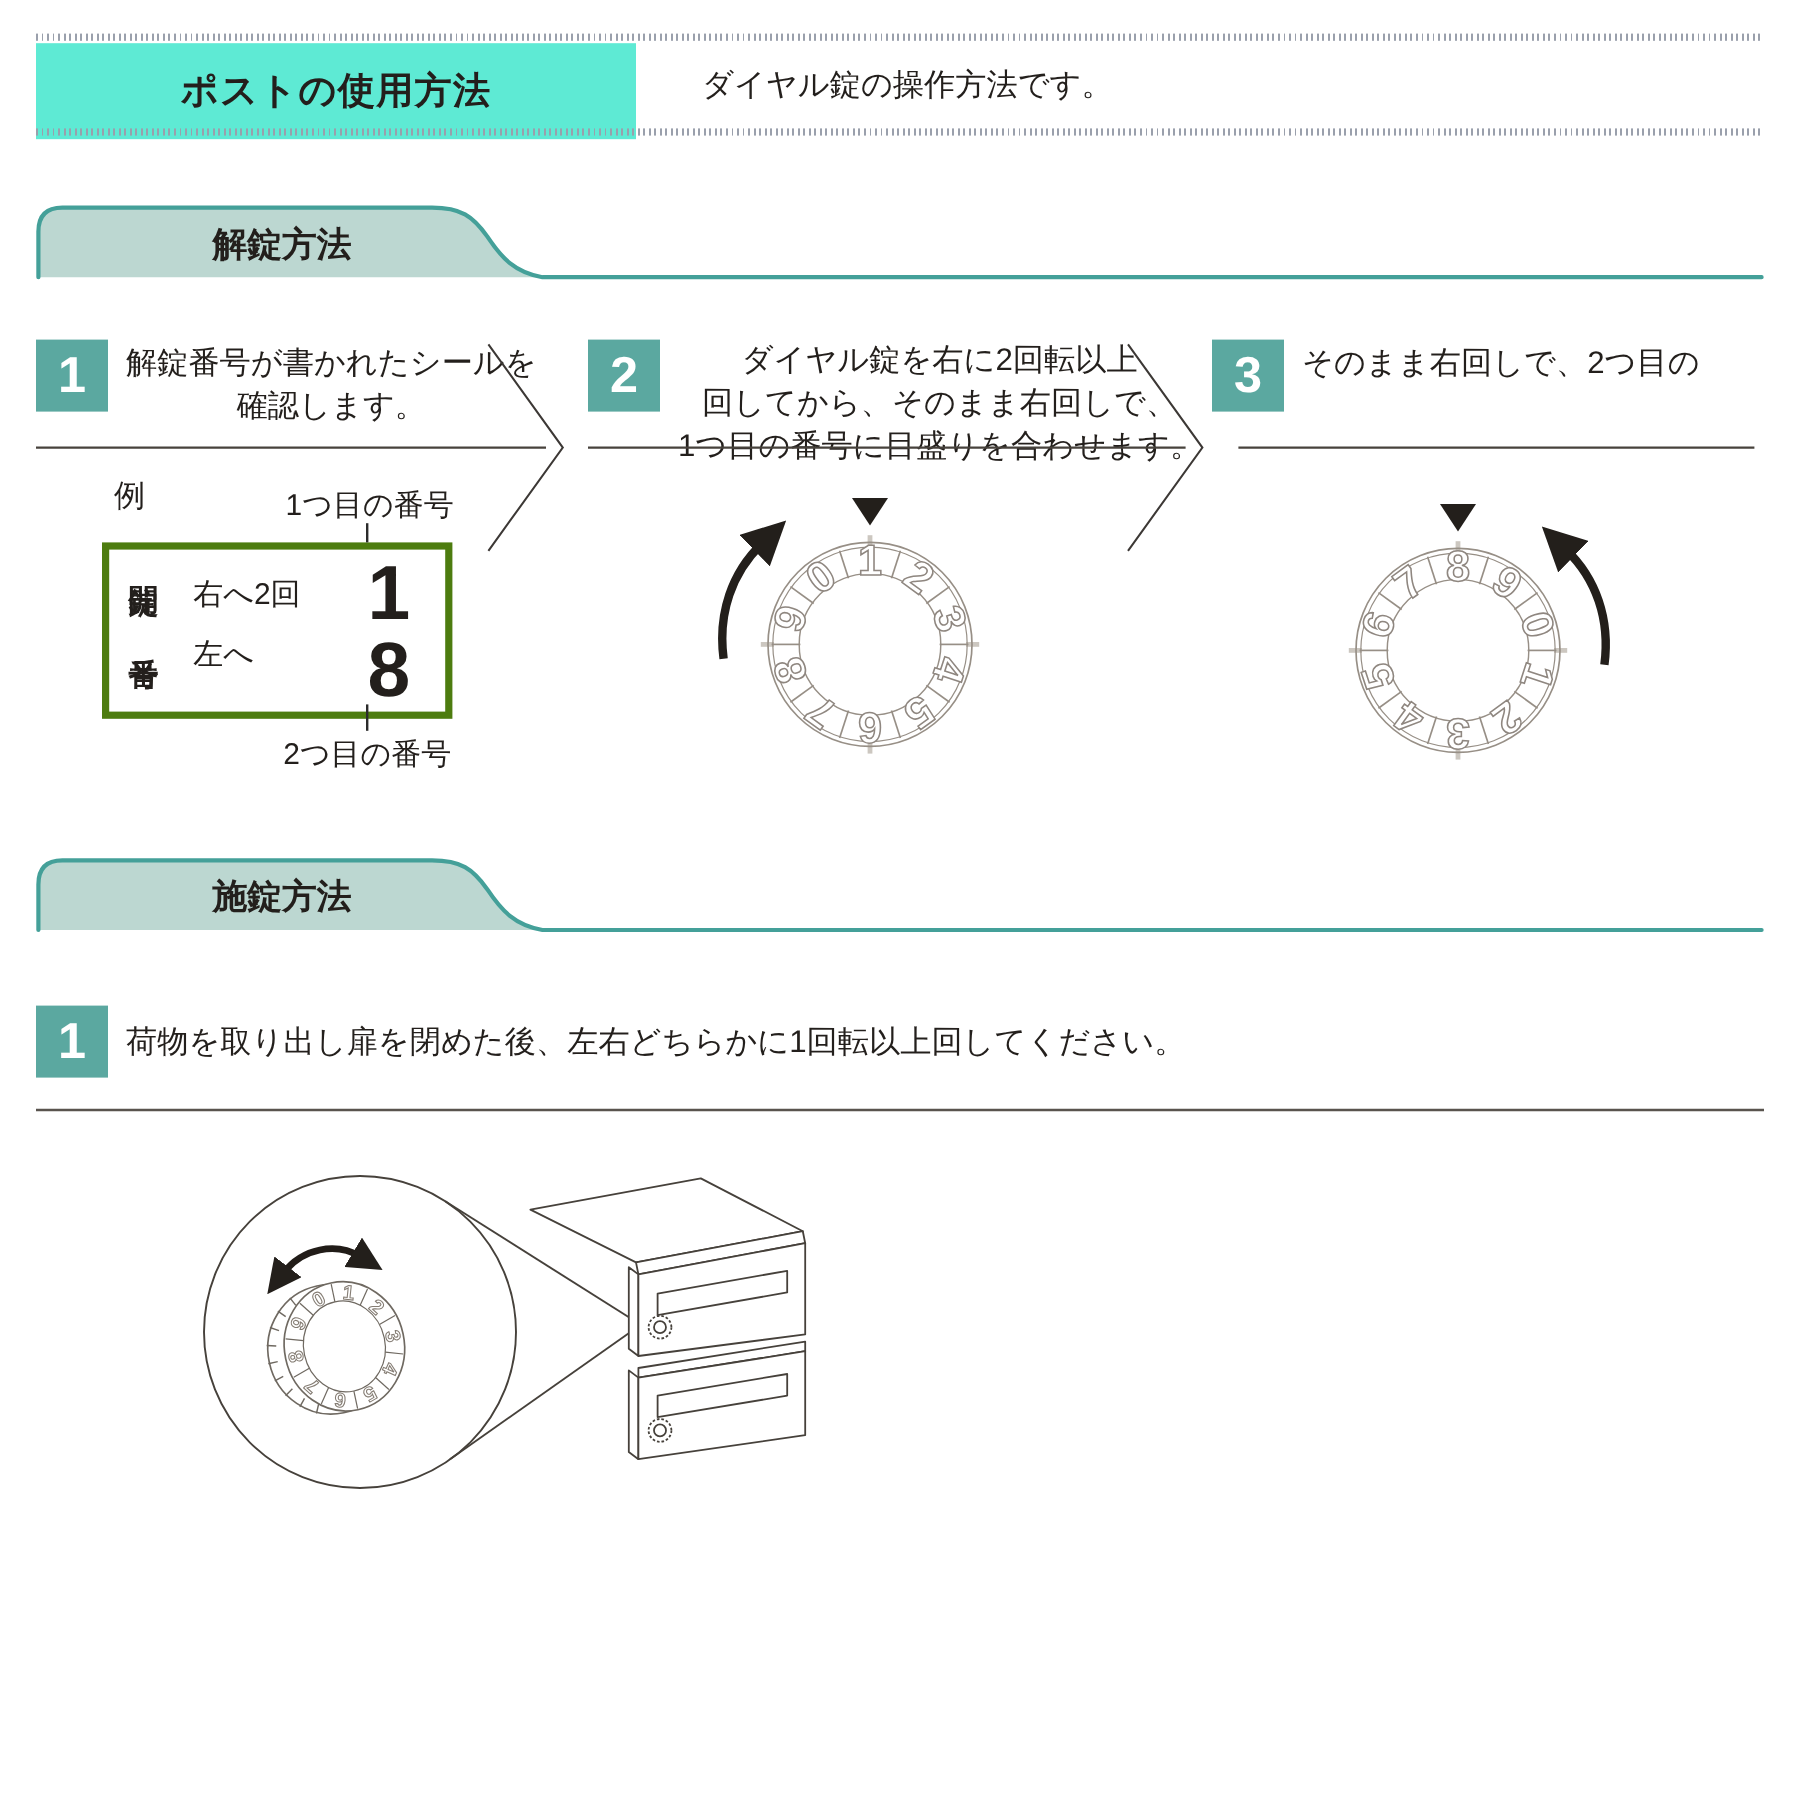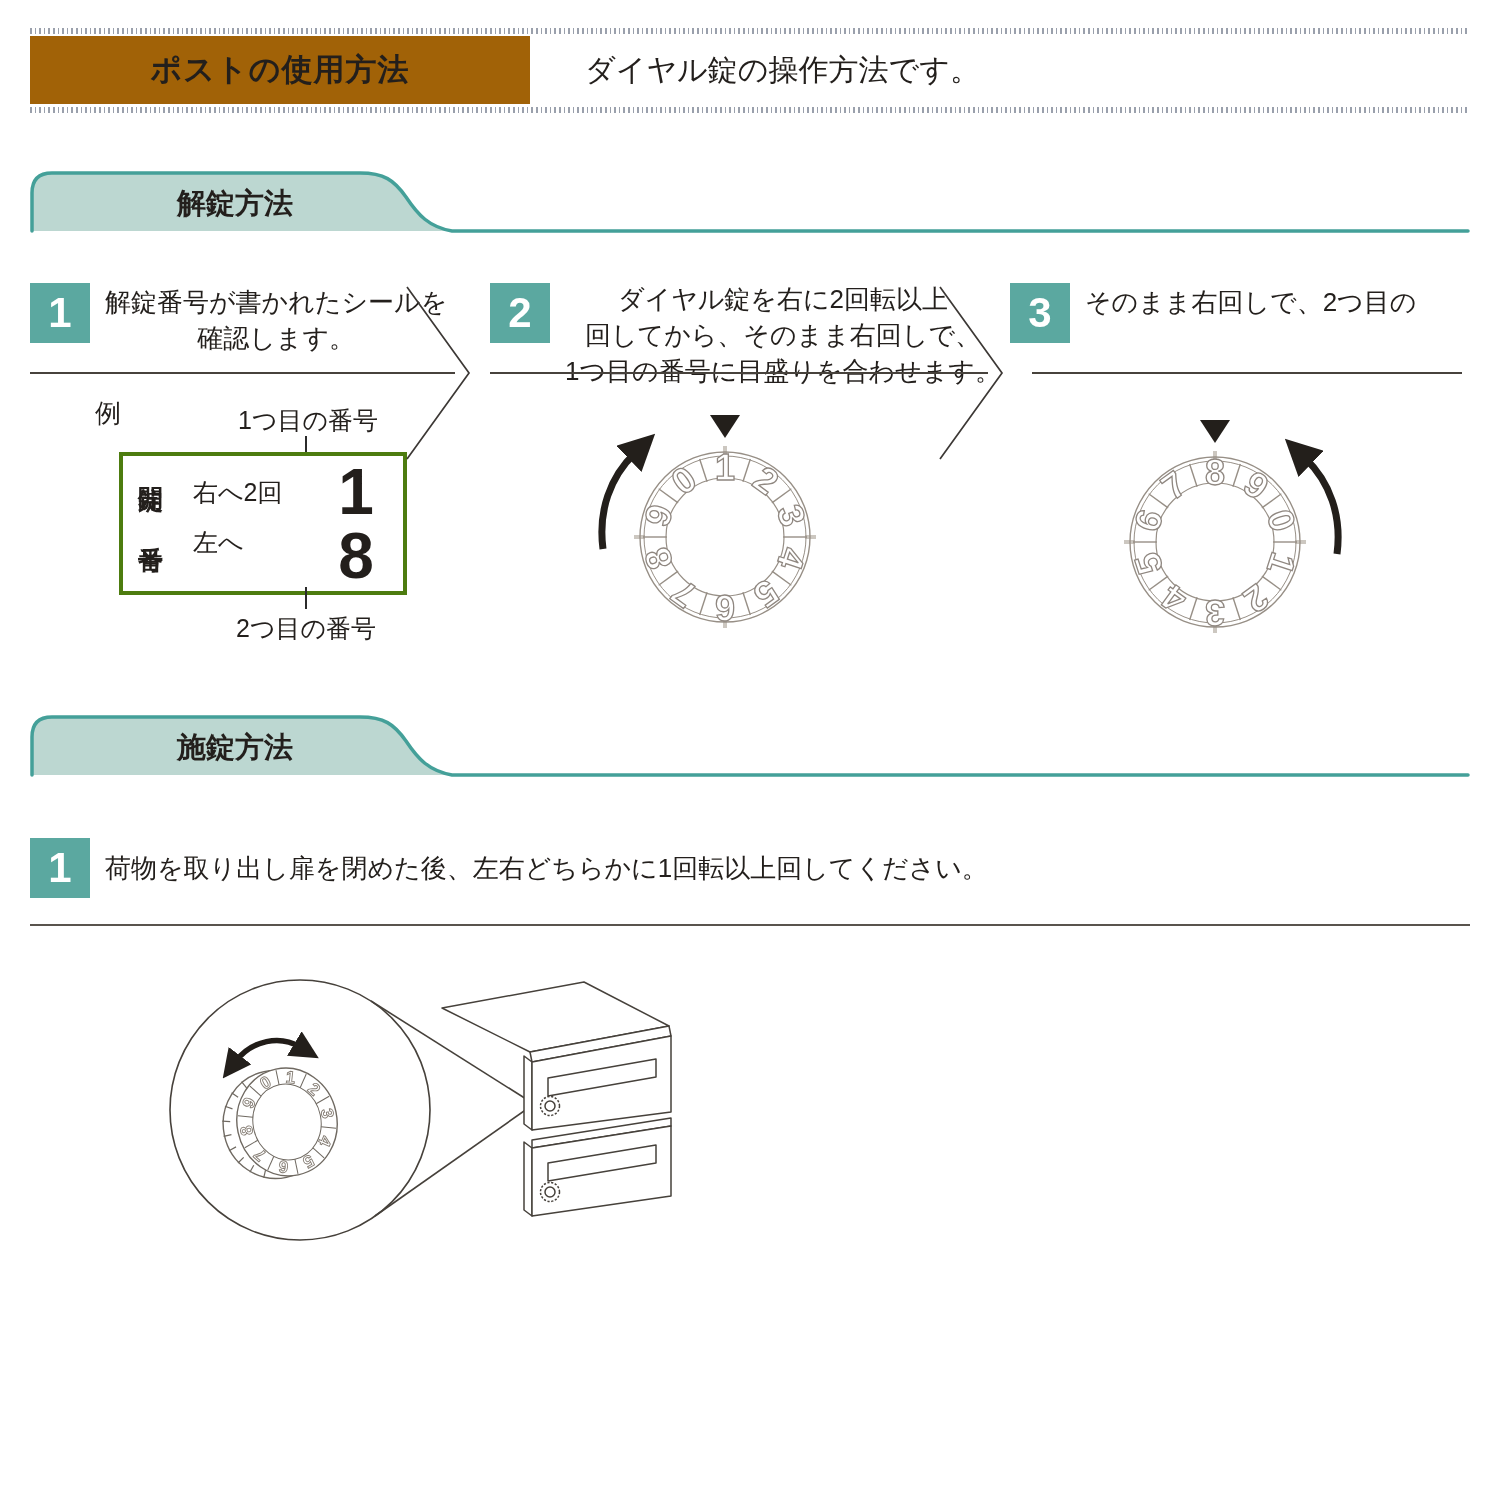--- a/index.html
+++ b/index.html
@@ -1,35 +1,35 @@
 <!DOCTYPE html>
 <html><head>
 <meta charset="utf-8">
 <style>
   html,body{margin:0;padding:0;background:#fff;}
   #page{position:relative;width:1500px;height:1500px;background:#fff;overflow:hidden;
         font-family:"Liberation Sans","DejaVu Sans",sans-serif;color:#231f1c;}
   .dotted{position:absolute;left:30px;width:1440px;height:6px;
           background:repeating-linear-gradient(90deg,#9aa0ac 0 1.6px,transparent 1.6px 4.6px);}
-  .header-box{position:absolute;left:30px;top:36px;width:500px;height:68px;background:#a16207;
+  .header-box{position:absolute;left:30px;top:36px;width:500px;height:80px;background:#5eead4;
               display:flex;align-items:center;justify-content:center;}
   .header-title{font-size:31px;font-weight:bold;letter-spacing:1px;}
   .header-desc{position:absolute;left:585px;top:36px;height:68px;display:flex;align-items:center;
-               font-size:30px;}
+               font-size:26px;}
   .tab-svg{position:absolute;left:30px;width:1440px;height:66px;}
   .tab-fill{fill:#bcd7d1;}
   .tab-stroke{fill:none;stroke:#44a099;stroke-width:3.5;stroke-linecap:round;}
   .tab-text{font-size:29px;font-weight:bold;fill:#231f1c;}
   .badge{position:absolute;width:60px;height:60px;background:#5ba8a0;color:#fff;
          display:flex;align-items:center;justify-content:center;font-size:42px;font-weight:bold;}
   .step-text{position:absolute;font-size:26px;line-height:36px;text-align:center;}
   .step-text span{display:block;}
   .ex-kanji{position:absolute;left:95px;top:396px;font-size:26px;}
   .ex-label{position:absolute;font-size:25px;}
-  .sticker{position:absolute;left:85px;top:452px;width:280px;height:135px;border:4px solid #4d7c0f;background:#fff;margin-left:34px;}
+  .sticker{position:absolute;left:85px;top:452px;width:280px;height:135px;border:6px solid #4d7c0f;background:#fff;}
   .v-text{position:absolute;left:12px;writing-mode:vertical-rl;font-size:25px;font-weight:bold;letter-spacing:2px;}
   .stk-dir{position:absolute;left:70px;font-size:25px;}
   .stk-num{position:absolute;left:190px;width:86px;text-align:center;font-size:64px;font-weight:bold;line-height:64px;}
   .dial{position:absolute;width:280px;height:240px;}
   svg{display:block;}
   .decor{position:absolute;left:0;top:0;pointer-events:none;}
 </style>
 </head>
 <body>
 

